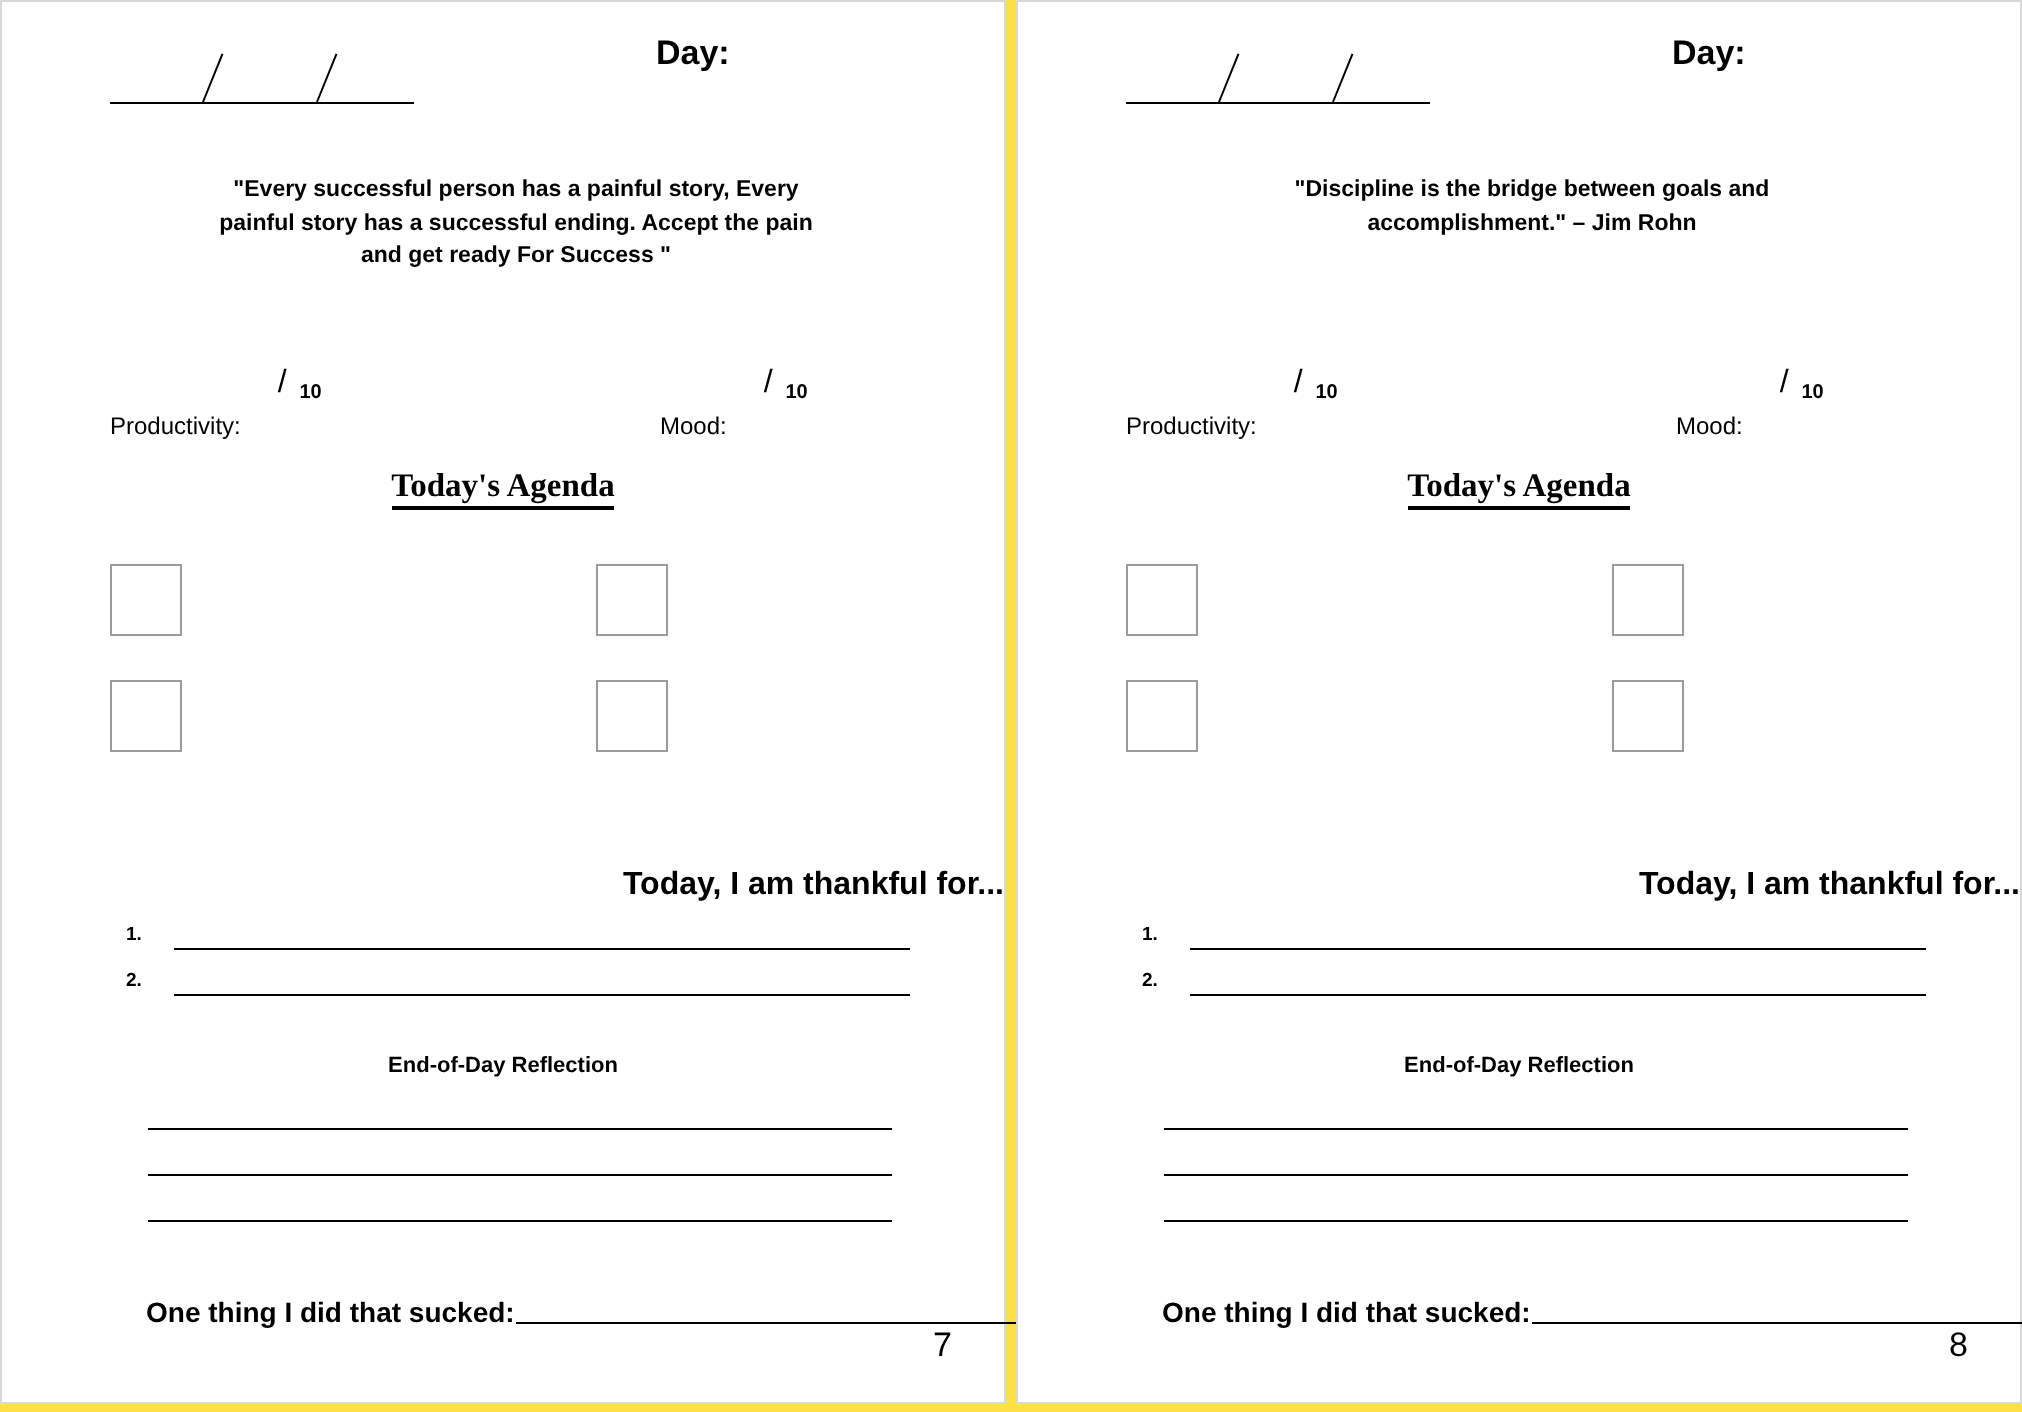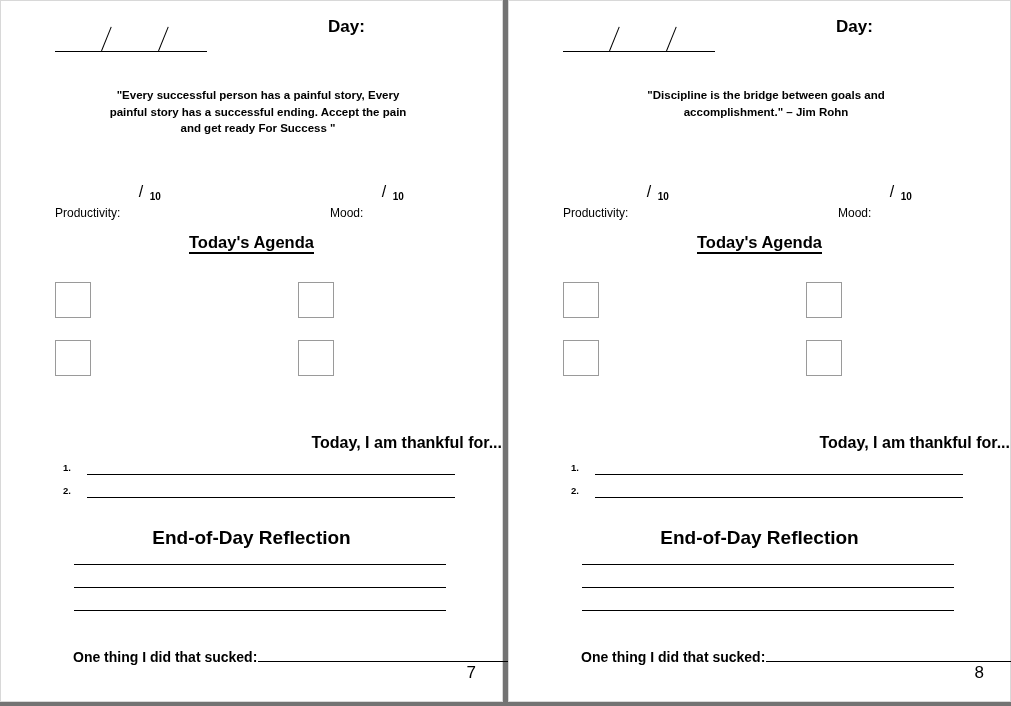--- a/index.html
+++ b/index.html
@@ -5,21 +5,21 @@
   html, body {
     margin: 0;
     padding: 0;
     background: #f0f0f0;
     font-family: "Liberation Sans", sans-serif;
   }
   #stage {
     position: relative;
     width: 1011px;
     height: 706px;
-    background: #737373;
+    background: #fde047;
     overflow: hidden;
   }
   .page {
     position: absolute;
     top: 0;
     width: 503px;
     height: 702px;
     background: #ffffff;
     border: 1px solid #d8d8d8;
     box-sizing: border-box;
@@ -121,20 +121,21 @@
     left: 0;
     width: 100%;
     text-align: center;
     font-size: 16.5px;
     font-weight: bold;
     color: #000;
   }
   .agenda-title span {
     border-bottom: 2px solid #000;
     padding-bottom: 1px;
+    font-family: Liberation Serif, serif;
   }
   .checkbox {
     position: absolute;
     width: 36px;
     height: 36px;
     border: 1px solid #9a9a9a;
     background: #fff;
     box-sizing: border-box;
   }
   .cb-1 { left: 54px;  top: 281px; }
@@ -178,21 +179,21 @@
   }
   .thankful-2 .thankful-rule { left: 24px; width: 368px; }
 
   
   .reflect-title {
     position: absolute;
     top: 526px;
     left: 0;
     width: 100%;
     text-align: center;
-    font-size: 19px;
+    font-size: 11px;
     font-weight: bold;
     color: #000;
   }
   .reflect-rule {
     position: absolute;
     left: 73px;
     width: 372px;
     border-bottom: 1px solid #000;
   }
   .rr-1 { top: 563px; }

